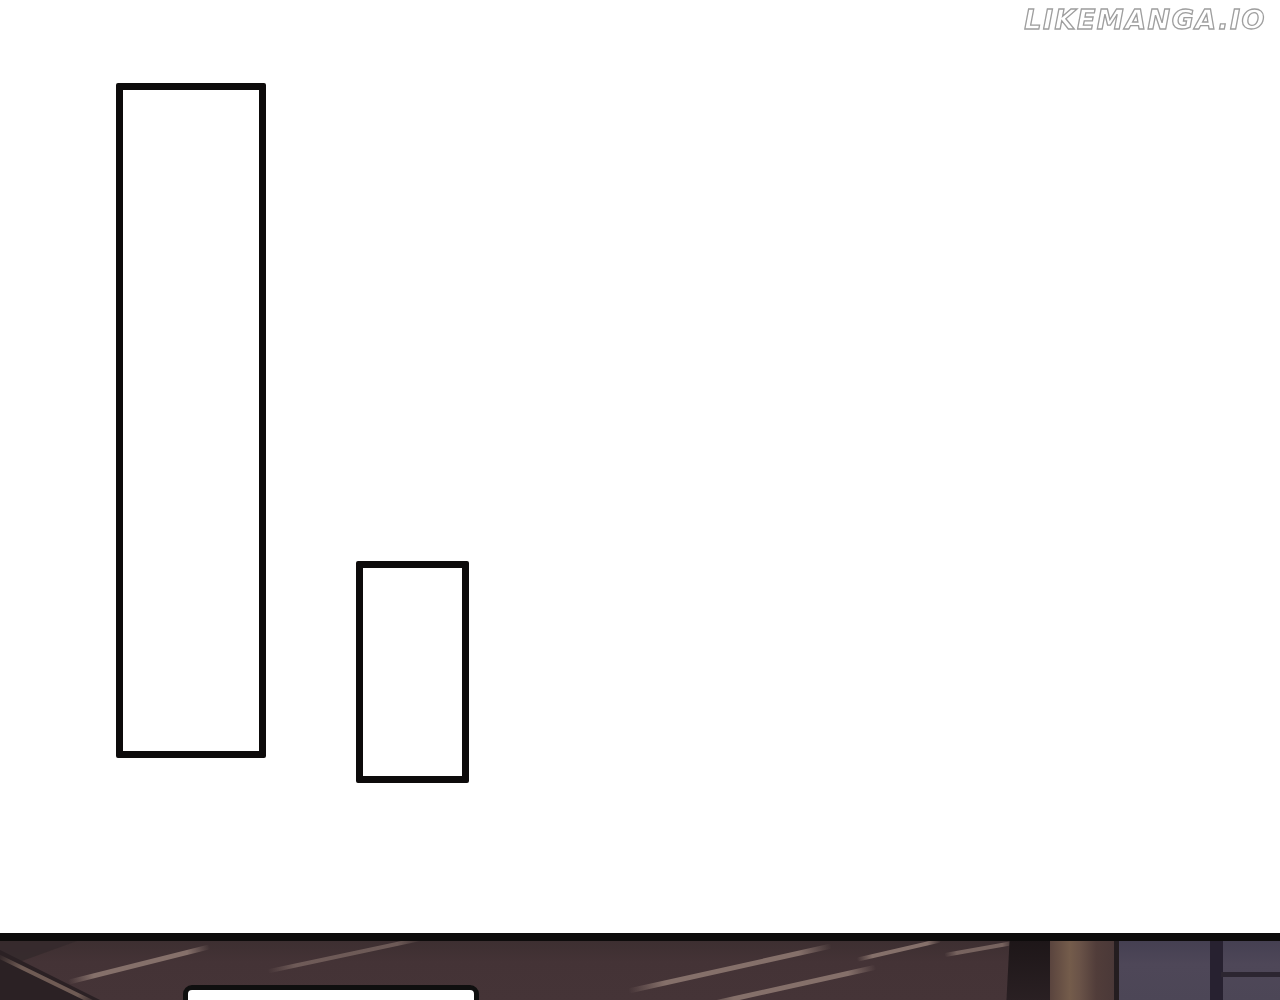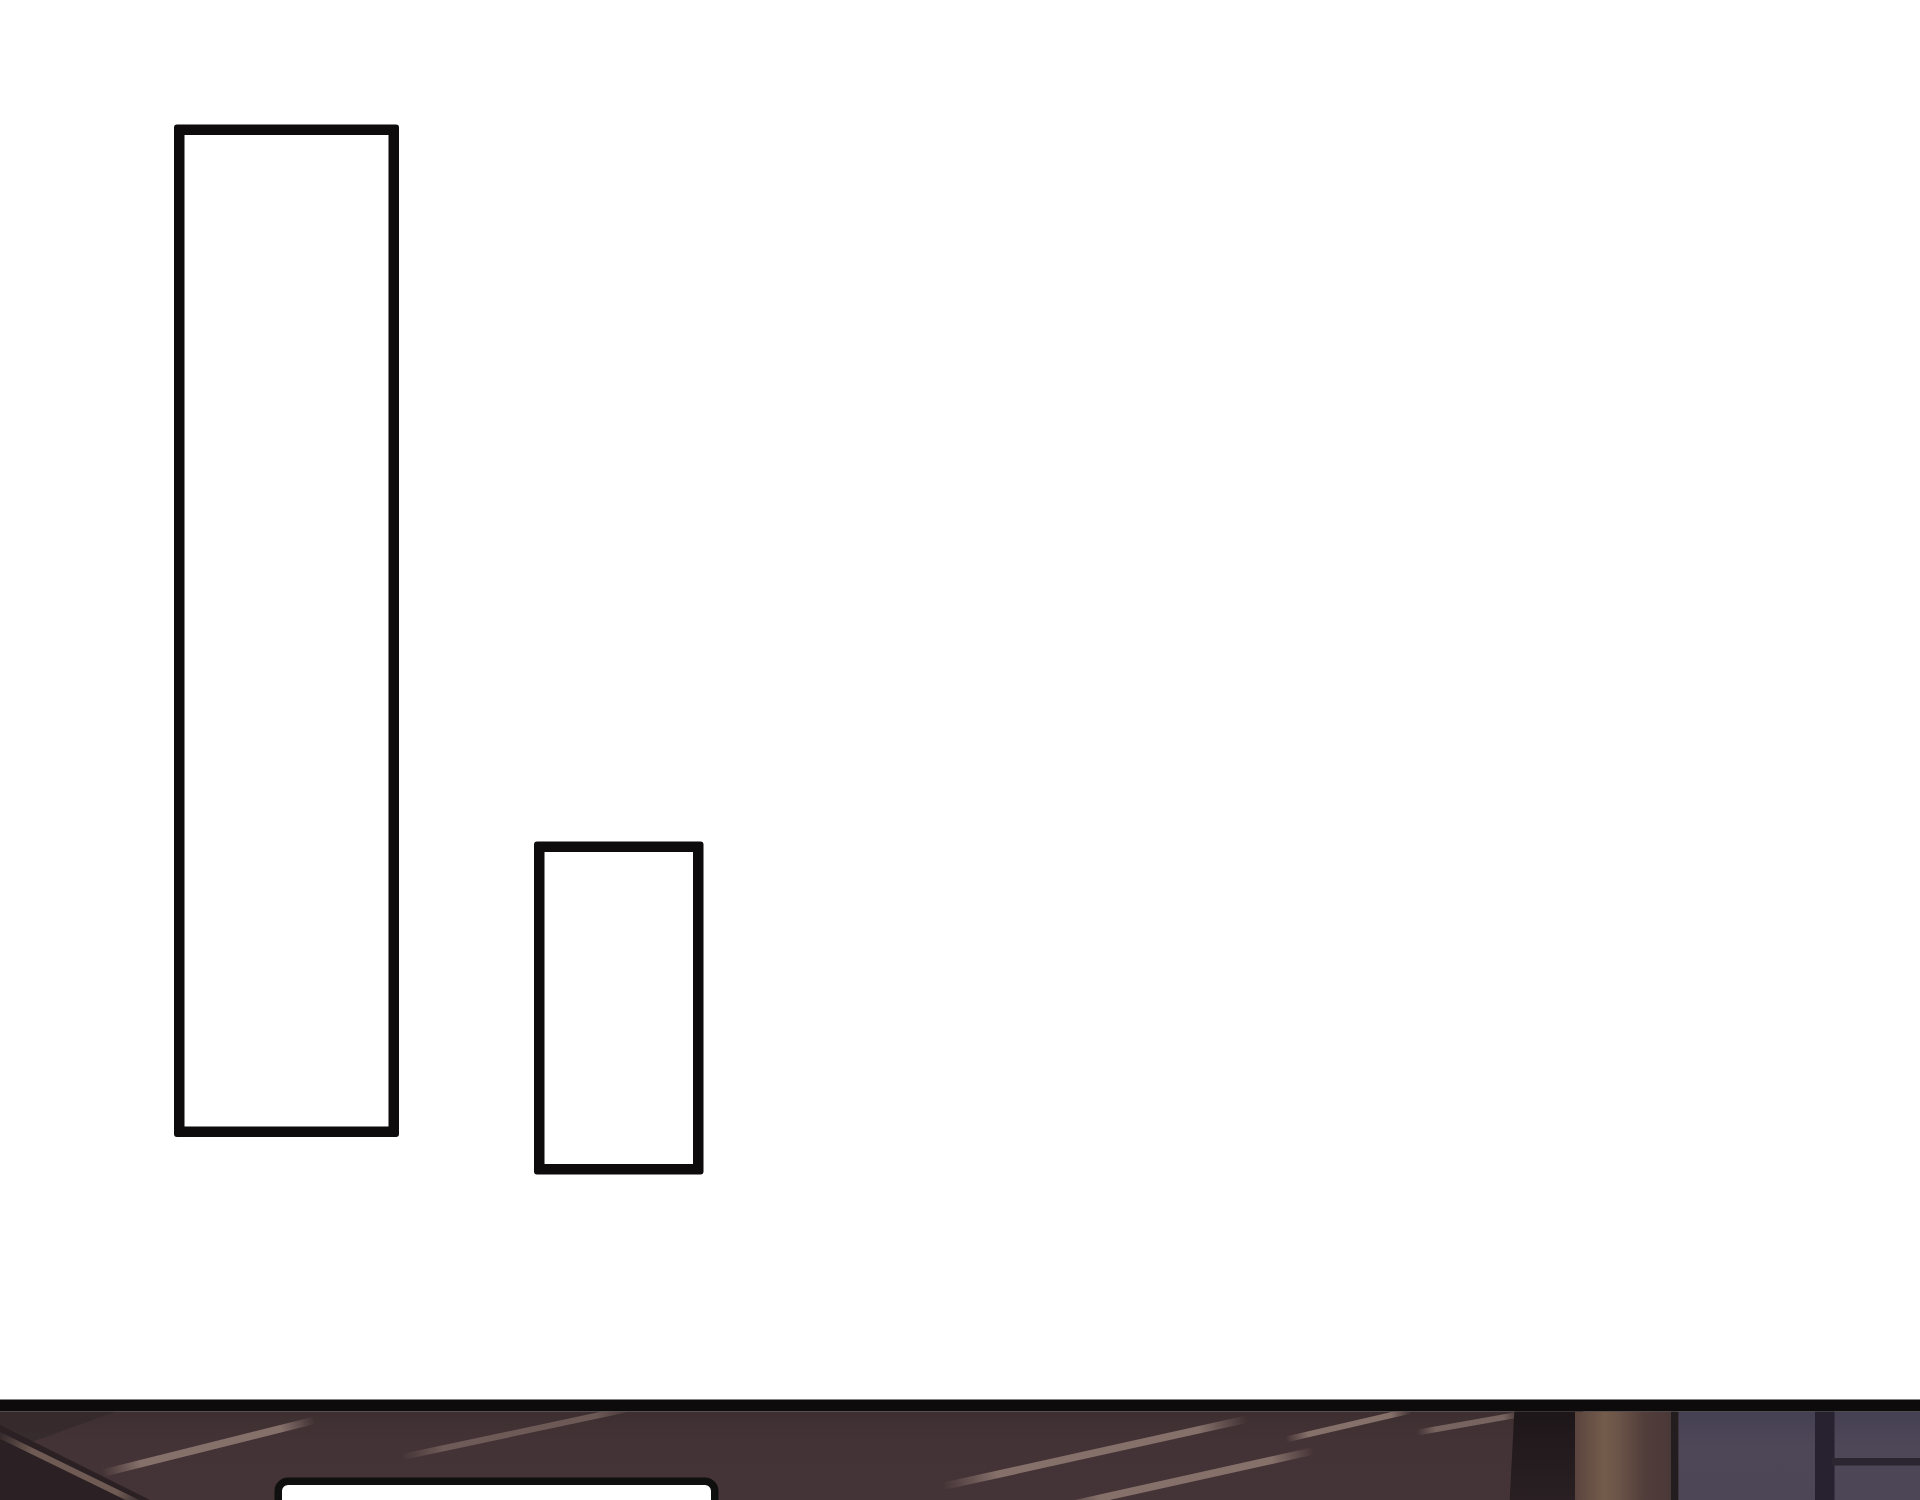--- a/index.html
+++ b/index.html
@@ -109,20 +109,21 @@
     border: 5px solid var(--bubble-border, #0f0f0f);
     box-sizing: border-box;
     border-radius: 9px 9px 0 0;
   }
 </style>
 </head>
 <body>
 
 <div class="page">
 
+  <div class="watermark">LIKEMANGA.IO</div>
 
   <div class="empty-panel panel-1"></div>
 
   <div class="empty-panel panel-2"></div>
 
   <div class="bottom-panel">
     <div class="corner-shade"></div>
     <div class="desk-edge"></div>
     <div class="edge-highlight"></div>
 

